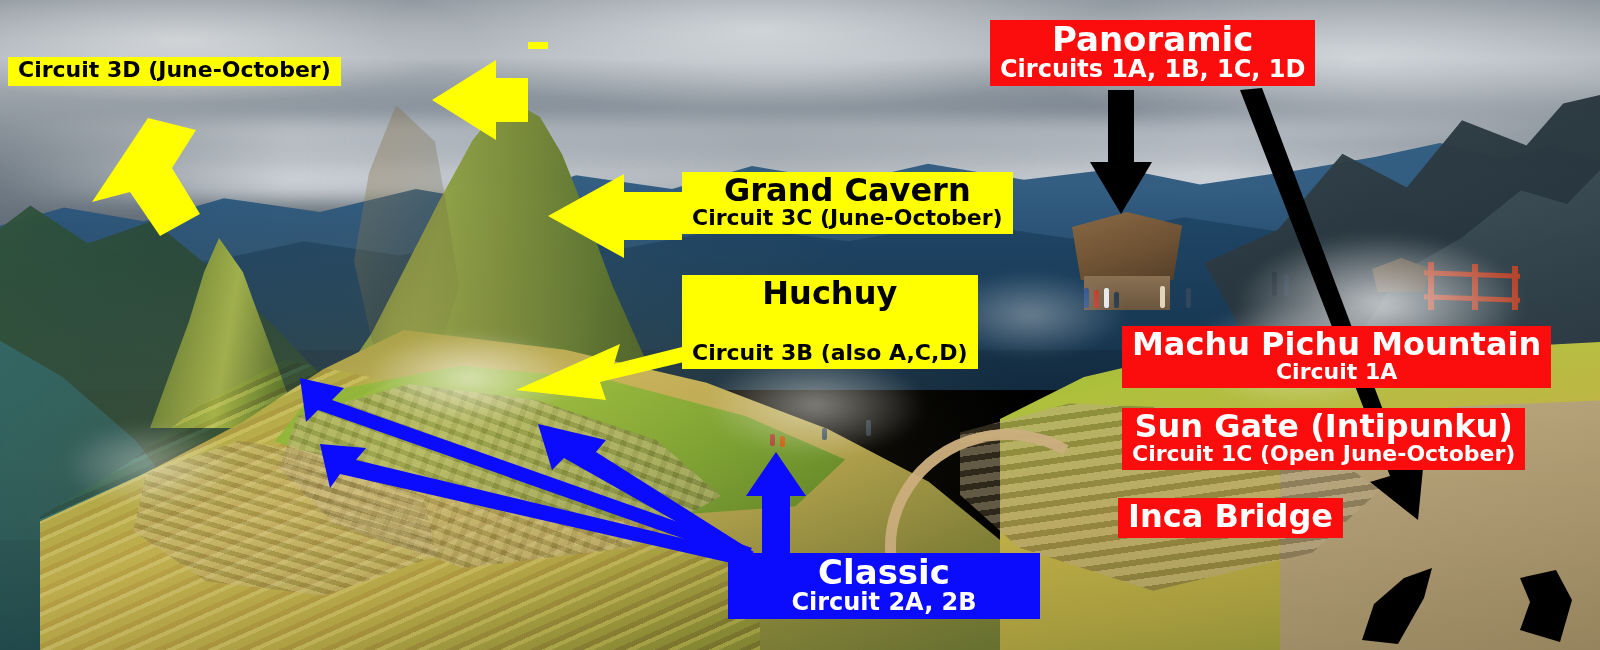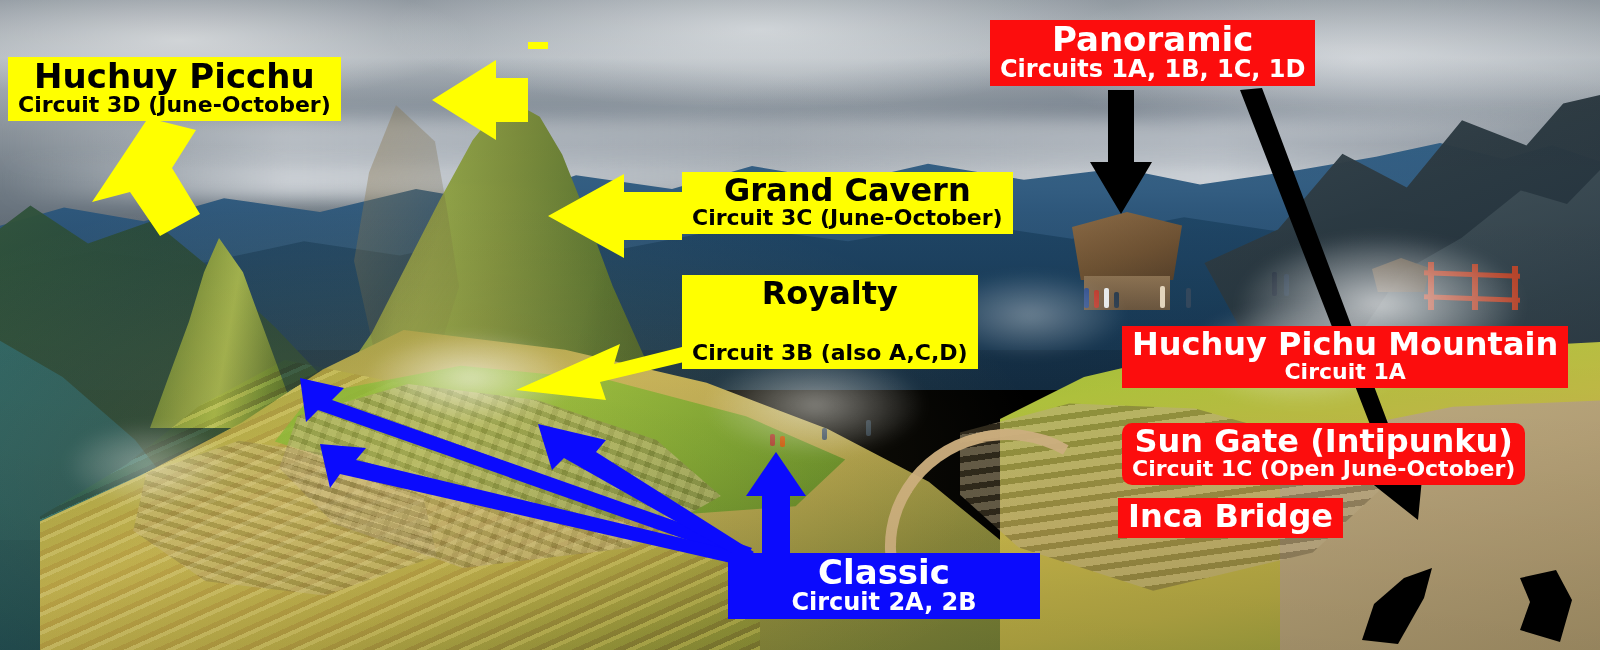--- a/index.html
+++ b/index.html
@@ -254,21 +254,21 @@
   #box-royalty .t2 { font-size: 22px; margin-top: 32px; }
 
   #box-panoramic { left: 990px; top: 20px;  }
   #box-panoramic .t1 { font-size: 34px; }
   #box-panoramic .t2 { font-size: 24px; }
 
   #box-mpmtn    { left: 1122px; top: 326px; }
   #box-mpmtn .t1 { font-size: 32px; }
   #box-mpmtn .t2 { font-size: 22px; }
 
-  #box-sungate  { left: 1122px; top: 423px; border-radius: 10px; }
+  #box-sungate  { left: 1122px; top: 408px; }
   #box-sungate .t1 { font-size: 32px; }
   #box-sungate .t2 { font-size: 22px; }
 
   #box-incabridge { left: 1118px; top: 498px; }
   #box-incabridge .t1 { font-size: 32px; }
   #box-incabridge .t2 { font-size: 22px; }
 
   #box-classic  { left: 728px;  top: 553px; width: 312px; }
   #box-classic .t1 { font-size: 34px; }
   #box-classic .t2 { font-size: 24px; }
@@ -368,44 +368,43 @@
     <polygon fill="#000000" points="1108,90 1134,90 1134,162 1152,162 1121,214 1090,162 1108,162"></polygon>
 
     <polygon fill="#000000" points="1240,90 1262,88 1404,466 1424,458 1418,520 1370,482 1390,476"></polygon>
 
     <polygon fill="#000000" points="1404,578 1432,568 1424,598 1398,644 1362,640 1374,604"></polygon>
 
     <polygon fill="#000000" points="1520,578 1556,570 1572,600 1560,642 1520,630 1530,602"></polygon>
   </svg>
 
   <div class="box yellow" id="box-huchuy">
-    <span class="t1">Huchuy Picchu</span>
     <span class="t2">Circuit 3D (June-October)</span>
   </div>
 
   <div class="box yellow" id="box-huayna">
   </div>
 
   <div class="box yellow" id="box-cavern">
     <span class="t1">Grand Cavern</span>
     <span class="t2">Circuit 3C (June-October)</span>
   </div>
 
   <div class="box yellow" id="box-royalty">
-    <span class="t1">Royalty</span>
+    <span class="t1">Huchuy</span>
     <span class="t2">Circuit 3B (also A,C,D)</span>
   </div>
 
   <div class="box red" id="box-panoramic">
     <span class="t1">Panoramic</span>
     <span class="t2">Circuits 1A, 1B, 1C, 1D</span>
   </div>
 
   <div class="box red" id="box-mpmtn">
-    <span class="t1">Huchuy Pichu Mountain</span>
+    <span class="t1">Machu Pichu Mountain</span>
     <span class="t2">Circuit 1A</span>
   </div>
 
   <div class="box red" id="box-sungate">
     <span class="t1">Sun Gate (Intipunku)</span>
     <span class="t2">Circuit 1C (Open June-October)</span>
   </div>
 
   <div class="box red" id="box-incabridge">
     <span class="t1">Inca Bridge</span>

